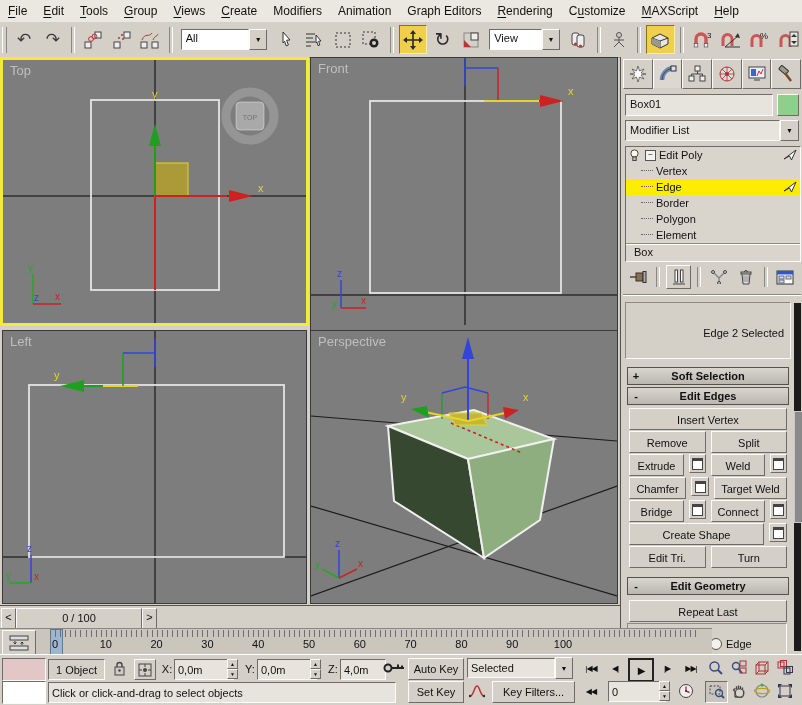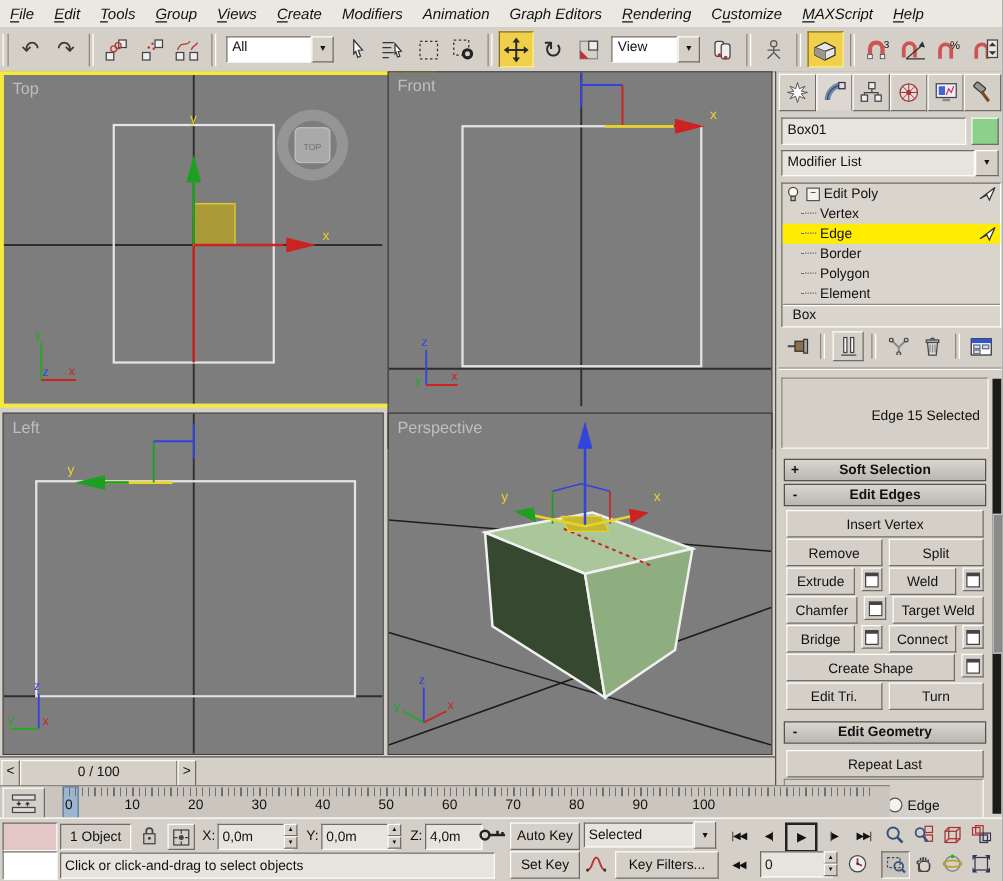--- a/index.html
+++ b/index.html
@@ -4,37 +4,37 @@
 <style>
   html,body{margin:0;padding:0;background:#888;}
   #app{position:relative;width:802px;height:705px;background:#d4d0c8;
        font-family:"Liberation Sans",sans-serif;font-size:11px;color:#111;
        overflow:hidden;user-select:none;}
   .r{border:1px solid;border-color:#fcfbf8 #6f6c67 #6f6c67 #fcfbf8;background:#d4d0c8;}
   .s{border:1px solid;border-color:#6f6c67 #fcfbf8 #fcfbf8 #6f6c67;}
   .grp{border:1px solid;border-color:#8d8a84 #fbfaf7 #fbfaf7 #8d8a84;}
   
   #menubar{position:absolute;left:0;top:0;width:802px;height:22px;background:#ebe8e2;
-           border-bottom:1px solid #b7b4ad;display:flex;align-items:center;font-size:12px;font-style:italic;}
+           border-bottom:1px solid #b7b4ad;display:flex;align-items:center;font-size:12px;}
   .menu-item{padding:2px 8px;cursor:default;}
   .menu-item u{text-underline-offset:2px;}
   
   #toolbar{position:absolute;left:0;top:22px;width:802px;height:35px;background:#d4d0c8;
            border-bottom:1px solid #9a978f;display:flex;align-items:center;}
   .grip{width:3px;height:26px;margin:0 3px 0 2px;border-left:1px solid #fff;border-right:1px solid #8a8781;}
   .tbtn{width:27px;height:27px;display:flex;align-items:center;justify-content:center;margin:0 1px;}
   .tbtn.active{background:#f0cf4a;border:1px solid;border-color:#8a6f17 #fceea0 #fceea0 #8a6f17;}
   .tsep{width:2px;height:26px;margin:0 4px;border-left:1px solid #8a8781;border-right:1px solid #fff;}
   .dd{height:21px;display:flex;align-items:stretch;margin:0 4px;border-radius:10px;}
   .dd .val{background:#fff;border:1px solid;border-color:#6f6c67 #fcfbf8 #fcfbf8 #6f6c67;
            padding:2px 4px 0 4px;font-size:11px;}
   .dd .arrowbox{width:16px;display:flex;align-items:center;justify-content:center;font-size:7px;}
   
   .vp{position:absolute;background:#7d7d7d;outline:1px solid #3a3a3a;}
-  .vp.active{outline:3px solid #f5e93a;padding-left:40px;}
+  .vp.active{outline:3px solid #f5e93a;}
   .vp .vplabel{position:absolute;left:7px;top:3px;color:#bfbfbf;font-size:13px;z-index:3;}
   .vp svg{position:absolute;left:0;top:0;}
   
   #cmdpanel{position:absolute;left:620px;top:57px;width:182px;height:597px;background:#d4d0c8;
             border-left:1px solid #55524d;overflow:hidden;}
   #cmdtabs{position:absolute;left:2px;top:2px;width:178px;height:30px;display:flex;}
   .ctab{width:29px;height:28px;display:flex;align-items:center;justify-content:center;}
   .ctab.active{background:#dcd8d1;border-color:#fff #6f6c67 #d4d0c8 #fff;}
   #namerow{position:absolute;left:4px;top:37px;width:174px;height:22px;display:flex;gap:4px;}
   #objname{flex:1;background:#e7e4dd;padding:3px 4px 0 4px;}
@@ -515,21 +515,21 @@
             <rect x="10" y="6" width="5" height="3" fill="#cdf" stroke="#667"></rect>
             <rect x="3" y="10" width="5" height="3" fill="#cdf" stroke="#667"></rect>
           </svg>
         </div>
     </div>
 
     <div id="paneldiv"></div>
 
     <div id="rollouts">
       <div id="selstatus" class="grp">
-        <span>Edge 15 Selected</span>
+        <span>Edge 2 Selected</span>
       </div>
 
       <div class="rollhdr r" style="top:67px">
         <span class="tog">+</span>
         <span class="cap">Soft Selection</span>
       </div>
       <div class="rollhdr r" style="top:87px">
         <span class="tog">-</span>
         <span class="cap">Edit Edges</span>
       </div>

